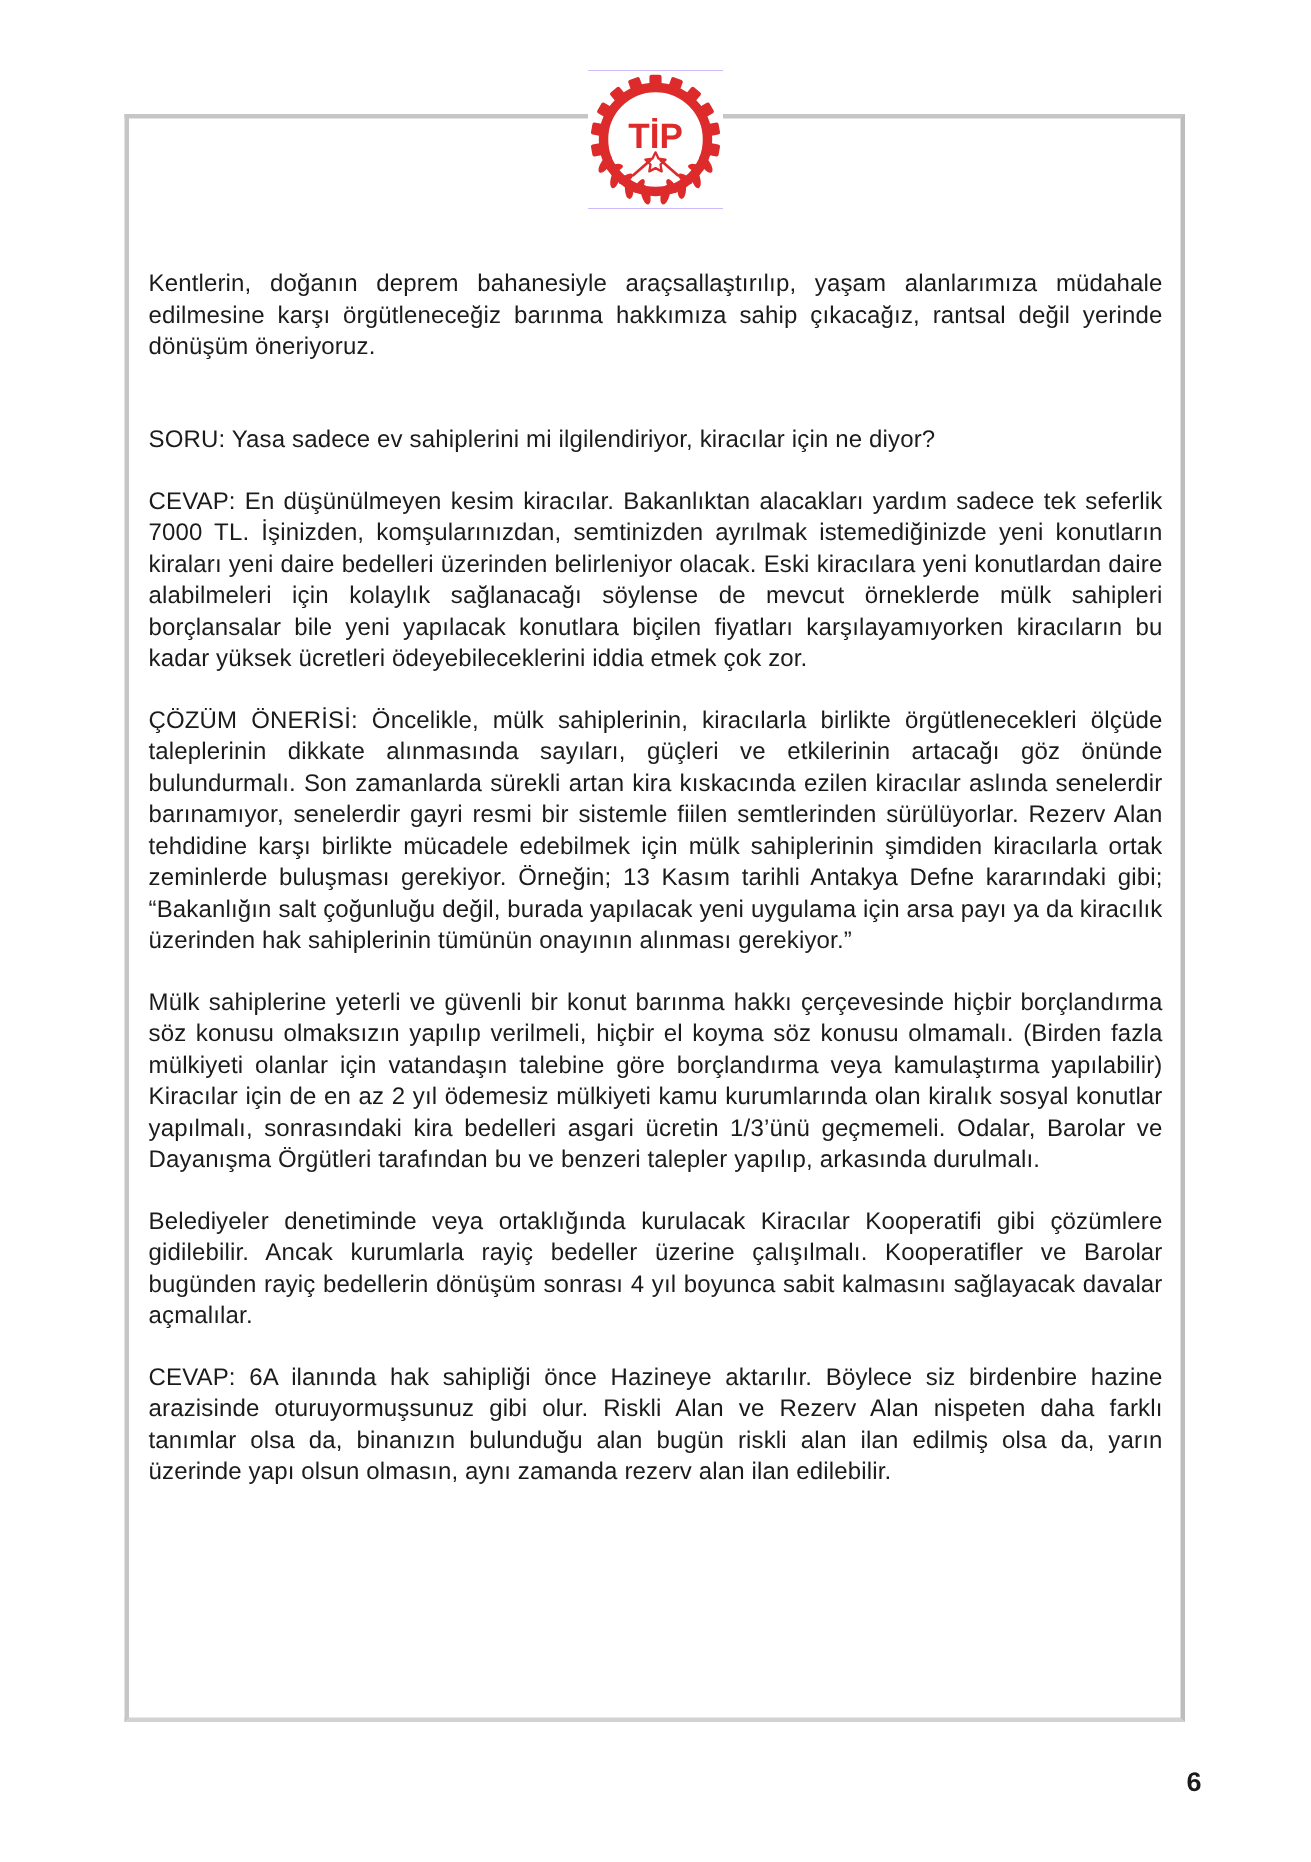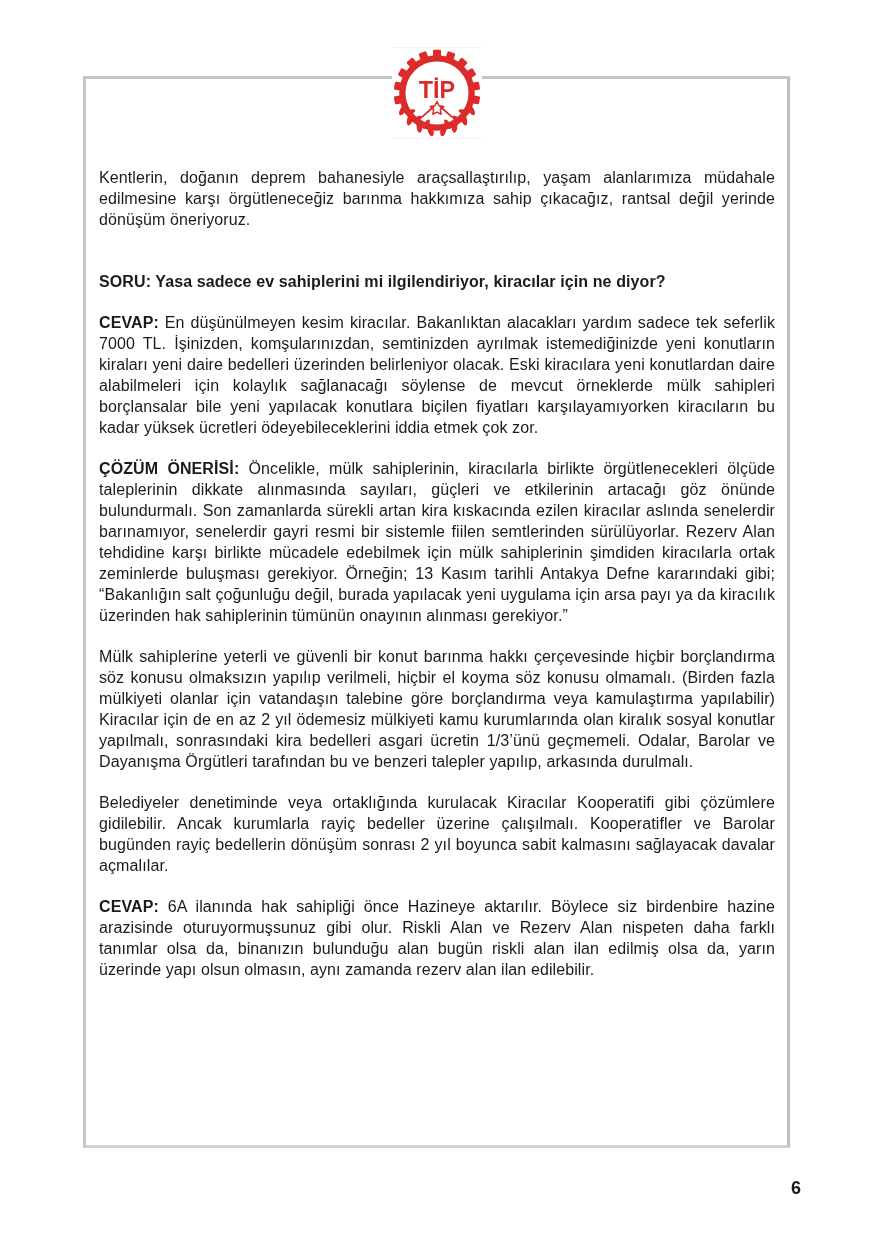--- a/index.html
+++ b/index.html
@@ -48,23 +48,23 @@
     padding: 88px 12px 0 13px;
     color: #1b1b1b;
   }
   .block {
     margin: 20px 0 0 0;
     font-size: 16px;
     line-height: 21px;
     text-align: justify;
     letter-spacing: 0.1px;
   }
-  .block:first-child { margin-top: 0; }
+  .block:first-child { margin-top: 12px; }
   .block.gap-lg { margin-top: 41px; }
-  .block b { font-weight: bold; }
+  .block b { font-weight: normal; }
   .page-number {
     position: absolute;
     left: 791px;
     top: 1178px;
     font-size: 18px;
     font-weight: bold;
     color: #1b1b1b;
   }
 </style>
 </head>
@@ -124,21 +124,21 @@
     <p class="block"><b></b><span>Kentlerin, doğanın deprem bahanesiyle araçsallaştırılıp, yaşam alanlarımıza müdahale edilmesine karşı örgütleneceğiz barınma hakkımıza sahip çıkacağız, rantsal değil yerinde dönüşüm öneriyoruz.</span></p>
 
     <p class="block gap-lg"><b>SORU: Yasa sadece ev sahiplerini mi ilgilendiriyor, kiracılar için ne diyor?</b><span></span></p>
 
     <p class="block"><b>CEVAP: </b><span>En düşünülmeyen kesim kiracılar. Bakanlıktan alacakları yardım sadece tek seferlik 7000 TL. İşinizden, komşularınızdan, semtinizden ayrılmak istemediğinizde yeni konutların kiraları yeni daire bedelleri üzerinden belirleniyor olacak. Eski kiracılara yeni konutlardan daire alabilmeleri için kolaylık sağlanacağı söylense de mevcut örneklerde mülk sahipleri borçlansalar bile yeni yapılacak konutlara biçilen fiyatları karşılayamıyorken kiracıların bu kadar yüksek ücretleri ödeyebileceklerini iddia etmek çok zor.</span></p>
 
     <p class="block"><b>ÇÖZÜM ÖNERİSİ: </b><span>Öncelikle, mülk sahiplerinin, kiracılarla birlikte örgütlenecekleri ölçüde taleplerinin dikkate alınmasında sayıları, güçleri ve etkilerinin artacağı göz önünde bulundurmalı. Son zamanlarda sürekli artan kira kıskacında ezilen kiracılar aslında senelerdir barınamıyor, senelerdir gayri resmi bir sistemle fiilen semtlerinden sürülüyorlar. Rezerv Alan tehdidine karşı birlikte mücadele edebilmek için mülk sahiplerinin şimdiden kiracılarla ortak zeminlerde buluşması gerekiyor. Örneğin; 13 Kasım tarihli Antakya Defne kararındaki gibi; “Bakanlığın salt çoğunluğu değil, burada yapılacak yeni uygulama için arsa payı ya da kiracılık üzerinden hak sahiplerinin tümünün onayının alınması gerekiyor.”</span></p>
 
     <p class="block"><b></b><span>Mülk sahiplerine yeterli ve güvenli bir konut barınma hakkı çerçevesinde hiçbir borçlandırma söz konusu olmaksızın yapılıp verilmeli, hiçbir el koyma söz konusu olmamalı. (Birden fazla mülkiyeti olanlar için vatandaşın talebine göre borçlandırma veya kamulaştırma yapılabilir) Kiracılar için de en az 2 yıl ödemesiz mülkiyeti kamu kurumlarında olan kiralık sosyal konutlar yapılmalı, sonrasındaki kira bedelleri asgari ücretin 1/3’ünü geçmemeli. Odalar, Barolar ve Dayanışma Örgütleri tarafından bu ve benzeri talepler yapılıp, arkasında durulmalı.</span></p>
 
-    <p class="block"><b></b><span>Belediyeler denetiminde veya ortaklığında kurulacak Kiracılar Kooperatifi gibi çözümlere gidilebilir. Ancak kurumlarla rayiç bedeller üzerine çalışılmalı. Kooperatifler ve Barolar bugünden rayiç bedellerin dönüşüm sonrası 2 yıl boyunca sabit kalmasını sağlayacak davalar açmalılar.</span></p>
+    <p class="block"><b></b><span>Belediyeler denetiminde veya ortaklığında kurulacak Kiracılar Kooperatifi gibi çözümlere gidilebilir. Ancak kurumlarla rayiç bedeller üzerine çalışılmalı. Kooperatifler ve Barolar bugünden rayiç bedellerin dönüşüm sonrası 4 yıl boyunca sabit kalmasını sağlayacak davalar açmalılar.</span></p>
 
 
     <p class="block"><b>CEVAP: </b><span>6A ilanında hak sahipliği önce Hazineye aktarılır. Böylece siz birdenbire hazine arazisinde oturuyormuşsunuz gibi olur. Riskli Alan ve Rezerv Alan nispeten daha farklı tanımlar olsa da, binanızın bulunduğu alan bugün riskli alan ilan edilmiş olsa da, yarın üzerinde yapı olsun olmasın, aynı zamanda rezerv alan ilan edilebilir.</span></p>
   </div>
 
   <div class="page-number">6</div>
 
 </div>
 
 </body></html>

